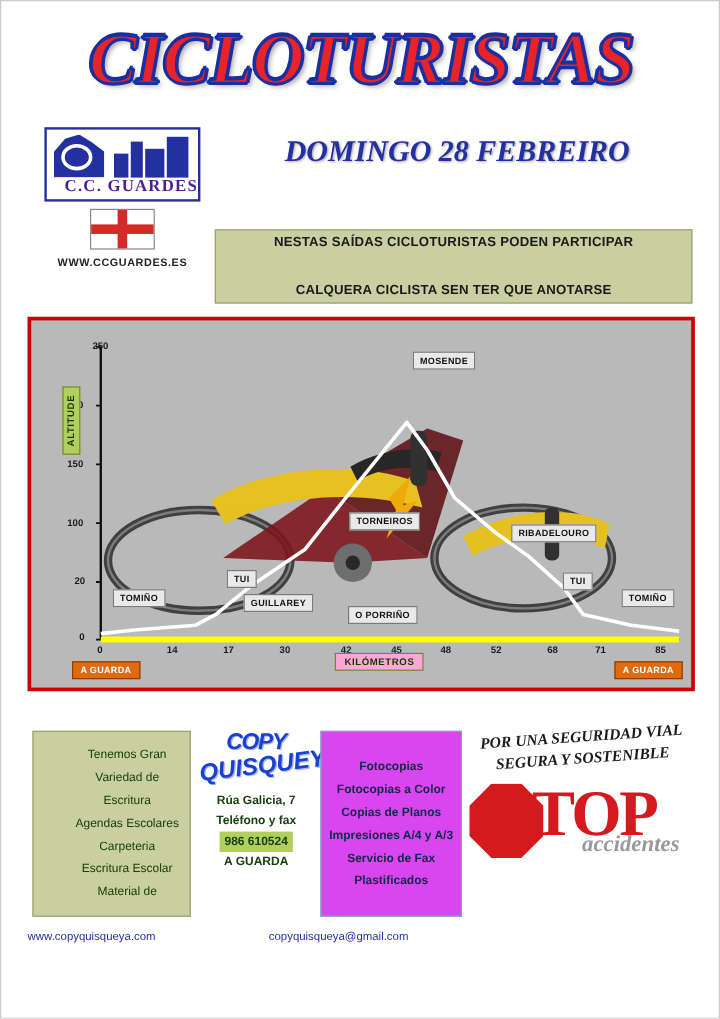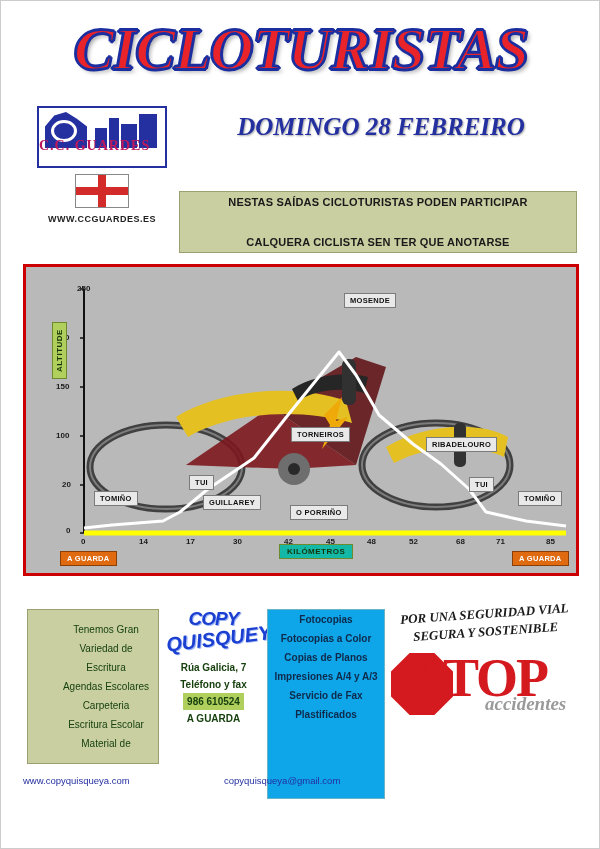--- a/index.html
+++ b/index.html
@@ -91,28 +91,28 @@
     position: absolute;
     bottom: 0;
     background: #2430a0;
   }
   .t1 { left: 0;  width: 12px; height: 20px; }
   .t2 { left: 14px; width: 10px; height: 30px; }
   .t3 { left: 26px; width: 16px; height: 24px; }
   .t4 { left: 44px; width: 18px; height: 34px; }
   .logo-name {
     position: absolute;
-    bottom: 12px;
+    bottom: 2px;
     left: 0;
     width: 100%;
-    text-align: left;
+    text-align: right;
     font-family: "Liberation Serif", serif;
     font-weight: bold;
     font-size: 14px;
-    color: #be185d;
+    color: #4c1d95;
     letter-spacing: 1px;
   }
   .logo-flag {
     width: 54px;
     height: 34px;
     margin: 6px auto 0;
     background: #ffffff;
     border: 1px solid #888;
     position: relative;
     box-sizing: border-box;
@@ -217,21 +217,21 @@
     font-size: 8px;
     font-weight: bold;
     padding: 2px 6px;
     letter-spacing: 0.5px;
     white-space: nowrap;
   }
   .axis-label-km {
     position: absolute;
     left: 253px;
     top: 277px;
-    background: #14b8a6;
+    background: #f9a8d4;
     border: 1px solid #6d8a2c;
     color: #14340a;
     font-size: 8px;
     font-weight: bold;
     padding: 2px 7px;
     letter-spacing: 0.5px;
   }
   .town-tag {
     position: absolute;
     background: #e9e9e9;
@@ -325,26 +325,27 @@
   .phone-hl {
     background: #b0cf5c;
     display: inline-block;
     padding: 0 4px;
   }
   .sponsor-services {
     position: absolute;
     left: 266px;
     top: 608px;
     width: 118px;
-    height: 190px;
-    background: #0ea5e9;
+    height: 155px;
+    background: #d946ef;
     border: 1px solid #69b4c4;
     box-sizing: border-box;
     display: flex;
     flex-direction: column;
+    justify-content: center;
     align-items: center;
     text-align: center;
   }
   .sponsor-services div {
     font-size: 10px;
     font-weight: bold;
     color: #0f2a4a;
     line-height: 19px;
   }
 

